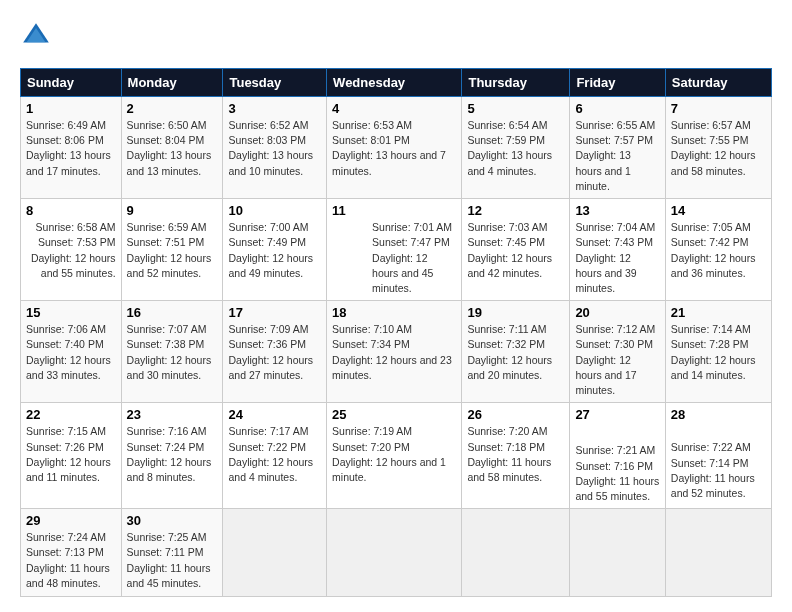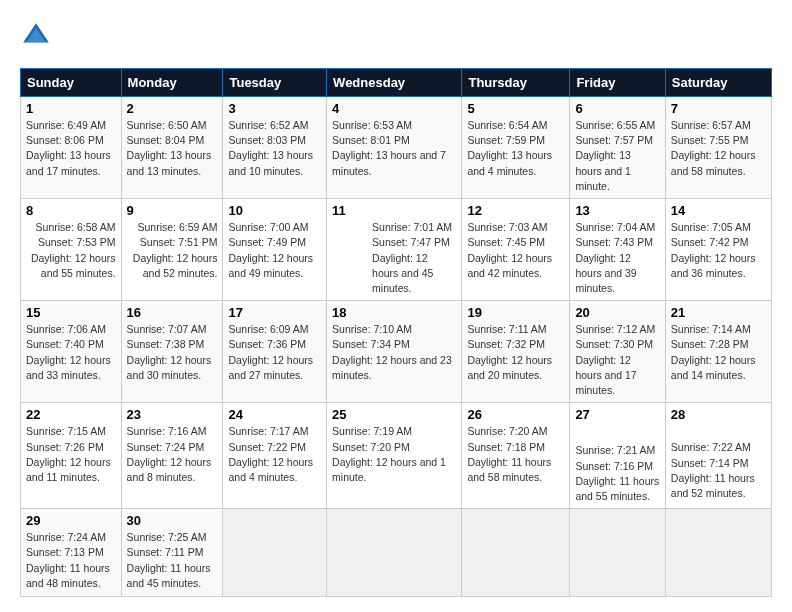--- a/index.html
+++ b/index.html
@@ -171,21 +171,21 @@
       </tr>
       <tr>
         <td>
           <span class="day-num">8</span>
           <div class="day-info" style="white-space: pre-line; text-align: right;">Sunrise: 6:58 AM
 Sunset: 7:53 PM
 Daylight: 12 hours and 55 minutes.</div>
         </td>
         <td>
           <span class="day-num">9</span>
-          <div class="day-info" style="white-space: pre-line; text-align: right;">Sunrise: 6:59 AM
+          <div class="day-info" style="white-space: pre-line;">Sunrise: 6:59 AM
 Sunset: 7:51 PM
 Daylight: 12 hours and 52 minutes.</div>
         </td>
         <td>
           <span class="day-num">10</span>
           <div class="day-info" style="white-space: pre-line;">Sunrise: 7:00 AM
 Sunset: 7:49 PM
 Daylight: 12 hours and 49 minutes.</div>
         </td>
         <td>
@@ -221,21 +221,21 @@
 Daylight: 12 hours and 33 minutes.</div>
         </td>
         <td>
           <span class="day-num">16</span>
           <div class="day-info" style="white-space: pre-line;">Sunrise: 7:07 AM
 Sunset: 7:38 PM
 Daylight: 12 hours and 30 minutes.</div>
         </td>
         <td>
           <span class="day-num">17</span>
-          <div class="day-info" style="white-space: pre-line;">Sunrise: 6:09 AM
+          <div class="day-info" style="white-space: pre-line;">Sunrise: 7:09 AM
 Sunset: 7:36 PM
 Daylight: 12 hours and 27 minutes.</div>
         </td>
         <td>
           <span class="day-num">18</span>
           <div class="day-info" style="white-space: pre-line;">Sunrise: 7:10 AM
 Sunset: 7:34 PM
 Daylight: 12 hours and 23 minutes.</div>
         </td>
         <td>

